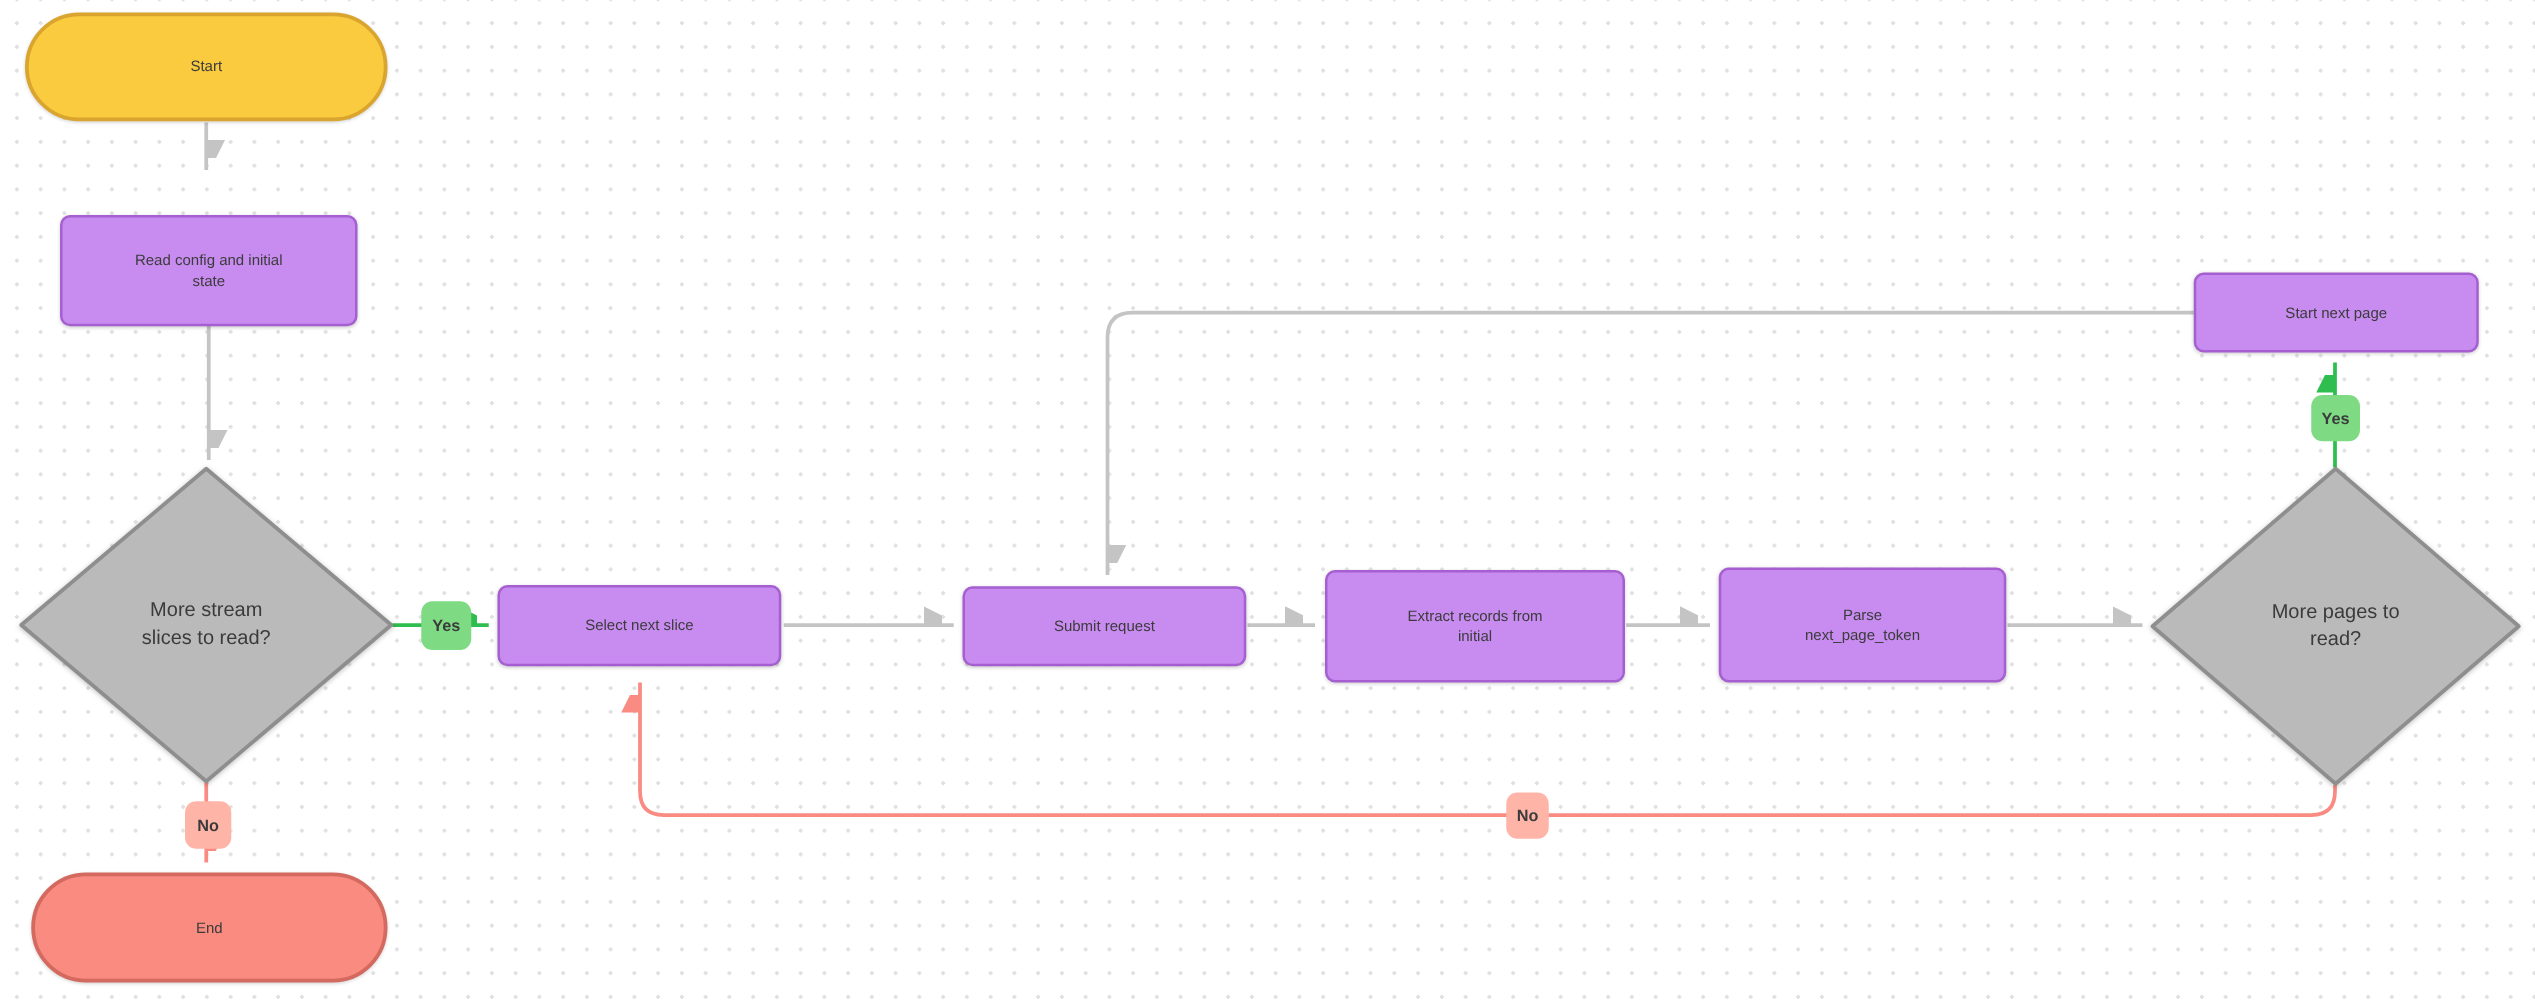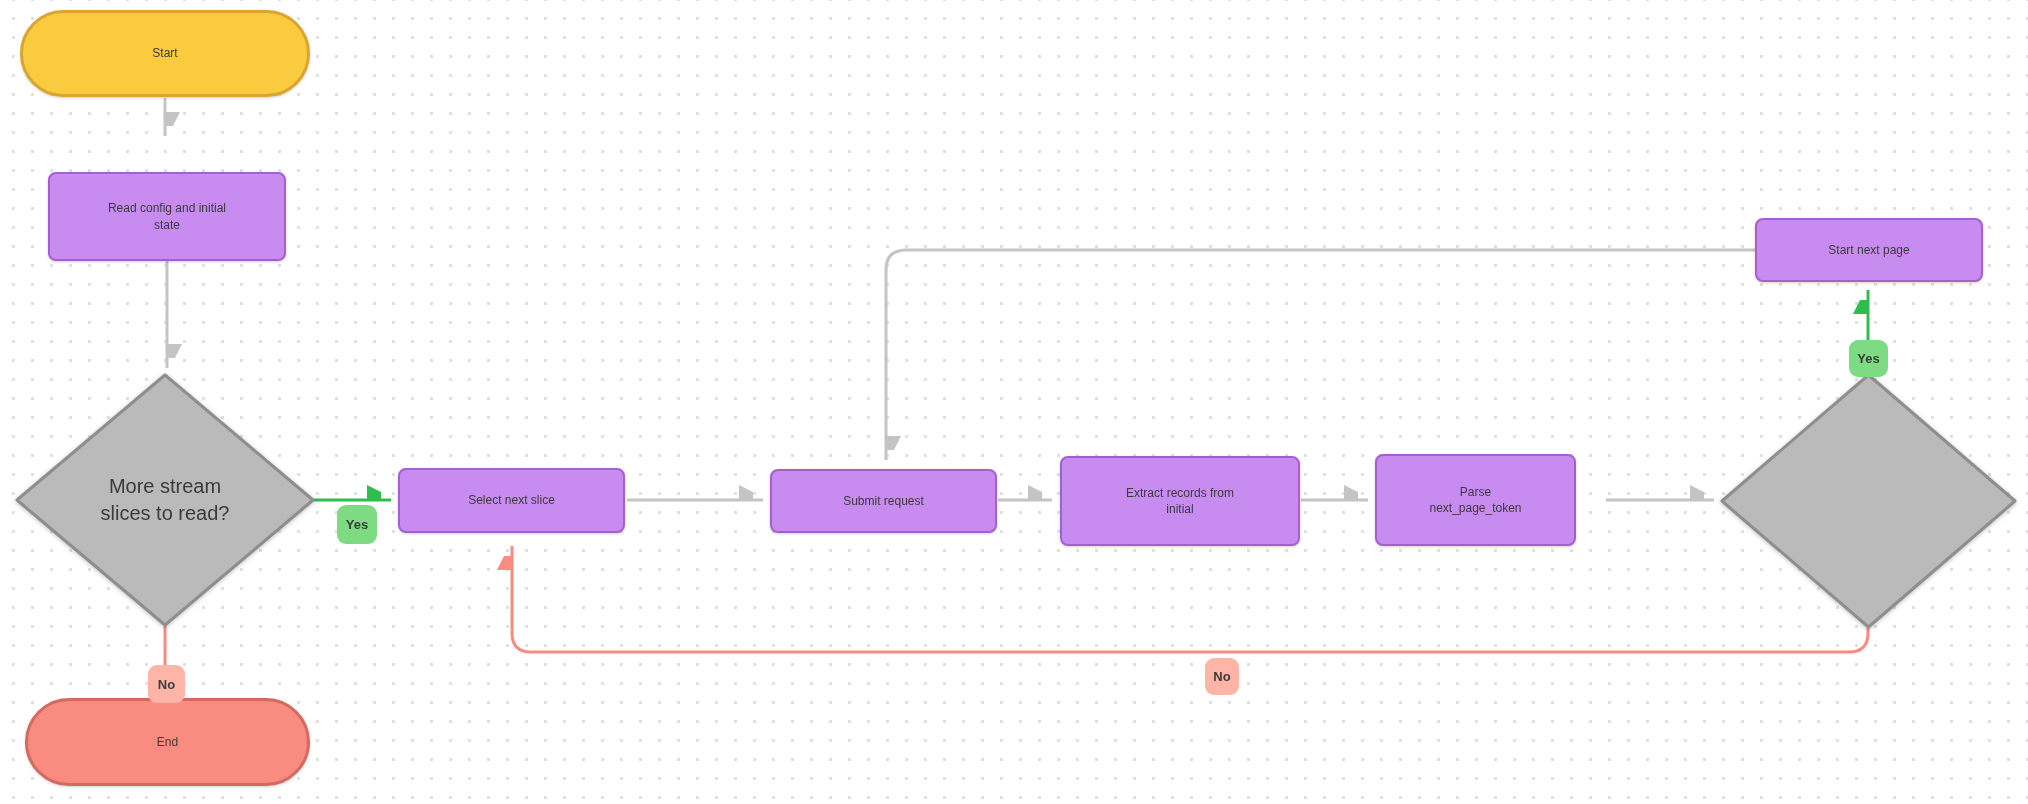--- a/index.html
+++ b/index.html
@@ -64,61 +64,60 @@
   }
   .process {
     background: var(--process-fill);
     border: 2.5px solid var(--process-border);
     border-radius: 8px;
   }
   .p-read-config     { left: 48px;   top: 144px; width: 238px; height: 89px; margin-top: 28px; }
   .p-select-slice    { left: 398px;  top: 468px; width: 227px; height: 65px; }
   .p-submit-request  { left: 770px;  top: 469px; width: 227px; height: 64px; }
   .p-extract-records { left: 1060px; top: 456px; width: 240px; height: 90px; }
-  .p-parse-token     { left: 1375px; top: 454px; width: 201px; height: 92px; }
+  .p-parse-token     { left: 1375px; top: 454px; width: 230px; height: 92px; }
   .p-select-page     { left: 1755px; top: 218px; width: 228px; height: 64px; }
 
   .diamond-svg {
     position: absolute;
   }
   .diamond-svg polygon {
     fill: var(--decision-fill);
     stroke: var(--decision-border);
     stroke-width: 3;
     stroke-linejoin: round;
   }
   .diamond-shadow { filter: drop-shadow(0 1px 2px rgba(0,0,0,0.25)); }
   .diamond-label {
     position: absolute;
     display: flex;
     align-items: center;
     justify-content: center;
     text-align: center;
-    font-size: 20px;
+    font-size: 16px;
     font-weight: 500;
     line-height: 1.35;
     white-space: pre-line;
     box-shadow: none;
     background: transparent;
     box-sizing: border-box;
   }
   .d-more-slices { left: 17px;   top: 375px; width: 296px; height: 250px; }
   .d-more-pages  { left: 1722px; top: 375px; width: 293px; height: 252px; }
 
   .edge-label {
     position: absolute;
     display: flex;
     align-items: center;
     justify-content: center;
     font-size: 13px;
     font-weight: 600;
     border-radius: 9px;
     box-sizing: border-box;
     color: var(--text);
-    margin-top: 24px;
   }
   .edge-label-yes { background: var(--label-yes-bg); }
   .edge-label-no  { background: var(--label-no-bg); }
   .l-yes-left   { left: 337px;  top: 481px; width: 40px; height: 39px; }
   .l-no-left    { left: 148px;  top: 641px; width: 37px; height: 38px; }
   .l-yes-right  { left: 1849px; top: 316px; width: 39px; height: 37px; }
   .l-no-bottom  { left: 1205px; top: 634px; width: 34px; height: 37px; }
 </style>
 </head>
 <body>
@@ -169,20 +168,22 @@
   <div class="node process p-select-slice">Select next slice</div>
 
   <div class="node process p-submit-request">Submit request</div>
 
   <div class="node process p-extract-records">Extract records from
 initial</div>
 
   <div class="node process p-parse-token">Parse
 next_page_token</div>
 
+  <div class="node diamond-label d-more-pages">More pages to
+read?</div>
 
   <div class="node process p-select-page">Start next page</div>
 
   <div class="node terminal-end">End</div>
 
   <div class="edge-label edge-label-yes l-yes-left">Yes</div>
   <div class="edge-label edge-label-no l-no-left">No</div>
   <div class="edge-label edge-label-yes l-yes-right">Yes</div>
   <div class="edge-label edge-label-no l-no-bottom">No</div>
 

